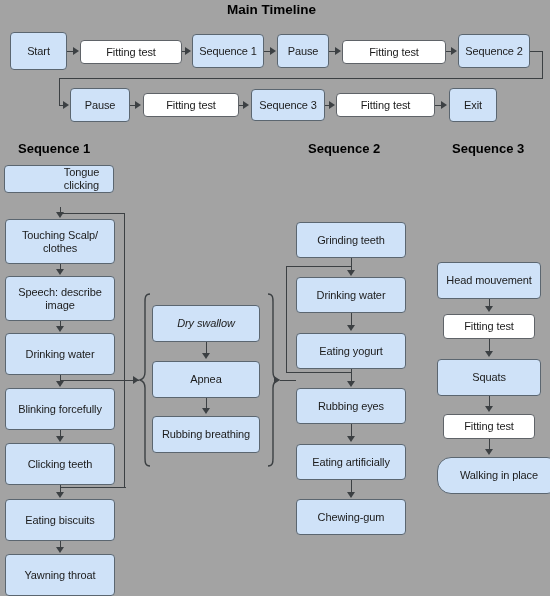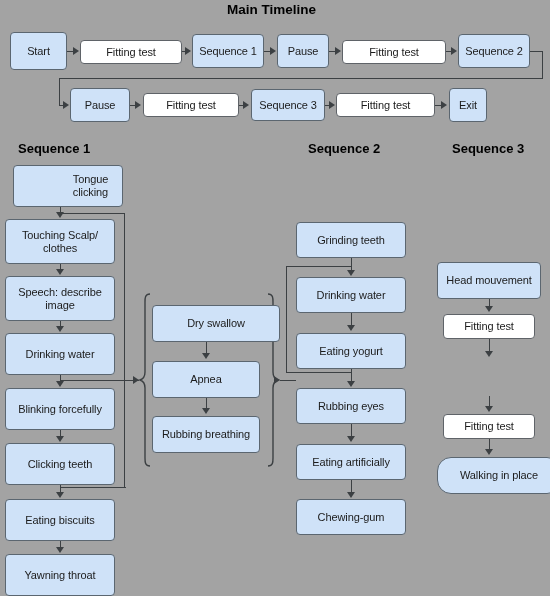--- a/index.html
+++ b/index.html
@@ -123,39 +123,39 @@
   <div class="ln lnv" style="left:542px; top:50.5px; height:28px;"></div>
   <div class="ln lnh" style="left:59px; top:77.5px; width:484px;"></div>
   <div class="ln lnv" style="left:59px; top:77.5px; height:28px;"></div>
   <div class="ln lnh" style="left:59px; top:104.5px; width:6px;"></div>
   <div class="arrow-r" style="left:63px; top:101px;"></div>
 
   <div class="box blue" style="left:70px; top:88px; width:60px; height:34px;">Pause</div>
   <div class="box white" style="left:143px; top:93px; width:96px; height:24px;">Fitting test</div>
   <div class="box blue" style="left:251px; top:89px; width:74px; height:32px;">Sequence 3</div>
   <div class="box white" style="left:336px; top:93px; width:99px; height:24px;">Fitting test</div>
-  <div class="box blue" style="left:449px; top:88px; width:38px; height:34px;">Exit</div>
+  <div class="box blue" style="left:449px; top:88px; width:48px; height:34px;">Exit</div>
 
   <div class="ln lnh" style="left:130px; top:104.5px; width:7px;"></div>
   <div class="arrow-r" style="left:135px; top:101px;"></div>
 
   <div class="ln lnh" style="left:239px; top:104.5px; width:6px;"></div>
   <div class="arrow-r" style="left:243px; top:101px;"></div>
 
   <div class="ln lnh" style="left:325px; top:104.5px; width:6px;"></div>
   <div class="arrow-r" style="left:329px; top:101px;"></div>
 
   <div class="ln lnh" style="left:435px; top:104.5px; width:7px;"></div>
   <div class="arrow-r" style="left:441px; top:101px;"></div>
 
   <div class="col-title" style="left:18px; top:141px;">Sequence 1</div>
   <div class="col-title" style="left:308px; top:141px;">Sequence 2</div>
   <div class="col-title" style="left:452px; top:141px;">Sequence 3</div>
 
-  <div class="box blue" style="left:13px; top:165px; width:110px; height:42px;padding-left:48px;">Tongue clicking</div>
+  <div class="box blue" style="left:4px; top:165px; width:110px; height:28px;padding-left:48px;">Tongue clicking</div>
   <div class="box blue" style="left:5px; top:219px; width:110px; height:45px;">Touching Scalp/ clothes</div>
   <div class="box blue" style="left:5px; top:276px; width:110px; height:45px;">Speech: describe image</div>
   <div class="box blue" style="left:5px; top:333px; width:110px; height:42px;">Drinking water</div>
   <div class="box blue" style="left:5px; top:388px; width:110px; height:42px;">Blinking forcefully</div>
   <div class="box blue" style="left:5px; top:443px; width:110px; height:42px;">Clicking teeth</div>
   <div class="box blue" style="left:5px; top:499px; width:110px; height:42px;">Eating biscuits</div>
   <div class="box blue" style="left:5px; top:554px; width:110px; height:42px;">Yawning throat</div>
 
   <div class="ln lnv" style="left:59.5px; top:207px; height:7px;"></div>
   <div class="arrow-d" style="left:56px; top:212px;"></div>
@@ -187,21 +187,21 @@
   <div class="arrow-r" style="left:133px; top:376px;"></div>
 
   <svg class="brace" style="left:138px; top:292px;" width="14" height="176" viewBox="0 0 14 176">
     <path d="M12 2 C7 2 7 6 7 10 L7 80 C7 85 5 87 2 88 C5 89 7 91 7 96 L7 166 C7 170 7 174 12 174"></path>
   </svg>
 
   <svg class="brace" style="left:266px; top:292px;" width="14" height="176" viewBox="0 0 14 176">
     <path d="M2 2 C7 2 7 6 7 10 L7 80 C7 85 9 87 12 88 C9 89 7 91 7 96 L7 166 C7 170 7 174 2 174"></path>
   </svg>
 
-  <div class="box blue" style="left:152px; top:305px; width:128px; height:37px;">Dry swallow</div>
+  <div class="box blue" style="left:152px; top:305px; width:108px; height:37px;font-style:italic;">Dry swallow</div>
   <div class="box blue" style="left:152px; top:361px; width:108px; height:37px;">Apnea</div>
   <div class="box blue" style="left:152px; top:416px; width:108px; height:37px;">Rubbing breathing</div>
 
   <div class="ln lnv" style="left:205.5px; top:342px; height:12px;"></div>
   <div class="arrow-d" style="left:202px; top:353px;"></div>
 
   <div class="ln lnv" style="left:205.5px; top:398px; height:11px;"></div>
   <div class="arrow-d" style="left:202px; top:408px;"></div>
 
   <div class="ln lnh" style="left:280px; top:379.5px; width:16px;"></div>
@@ -228,20 +228,21 @@
 
   <div class="ln lnv" style="left:350.5px; top:480px; height:13px;"></div>
   <div class="arrow-d" style="left:347px; top:492px;"></div>
 
   <div class="ln lnh" style="left:286px; top:371.5px; width:65px;"></div>
   <div class="ln lnv" style="left:286px; top:265.5px; height:106px;"></div>
   <div class="ln lnh" style="left:286px; top:265.5px; width:65px;"></div>
 
   <div class="box blue" style="left:437px; top:262px; width:104px; height:37px;">Head mouvement</div>
   <div class="box white" style="left:443px; top:314px; width:92px; height:25px;">Fitting test</div>
+  <div class="box blue" style="left:437px; top:359px; width:104px; height:37px;">Squats</div>
   <div class="box white" style="left:443px; top:414px; width:92px; height:25px;">Fitting test</div>
   <div class="box blue" style="left:437px; top:457px; width:124px; height:37px;border-radius:14px;">Walking in place</div>
 
   <div class="ln lnv" style="left:488.5px; top:299px; height:9px;"></div>
   <div class="arrow-d" style="left:485px; top:306px;"></div>
 
   <div class="ln lnv" style="left:488.5px; top:339px; height:13px;"></div>
   <div class="arrow-d" style="left:485px; top:351px;"></div>
 
   <div class="ln lnv" style="left:488.5px; top:396px; height:11px;"></div>

